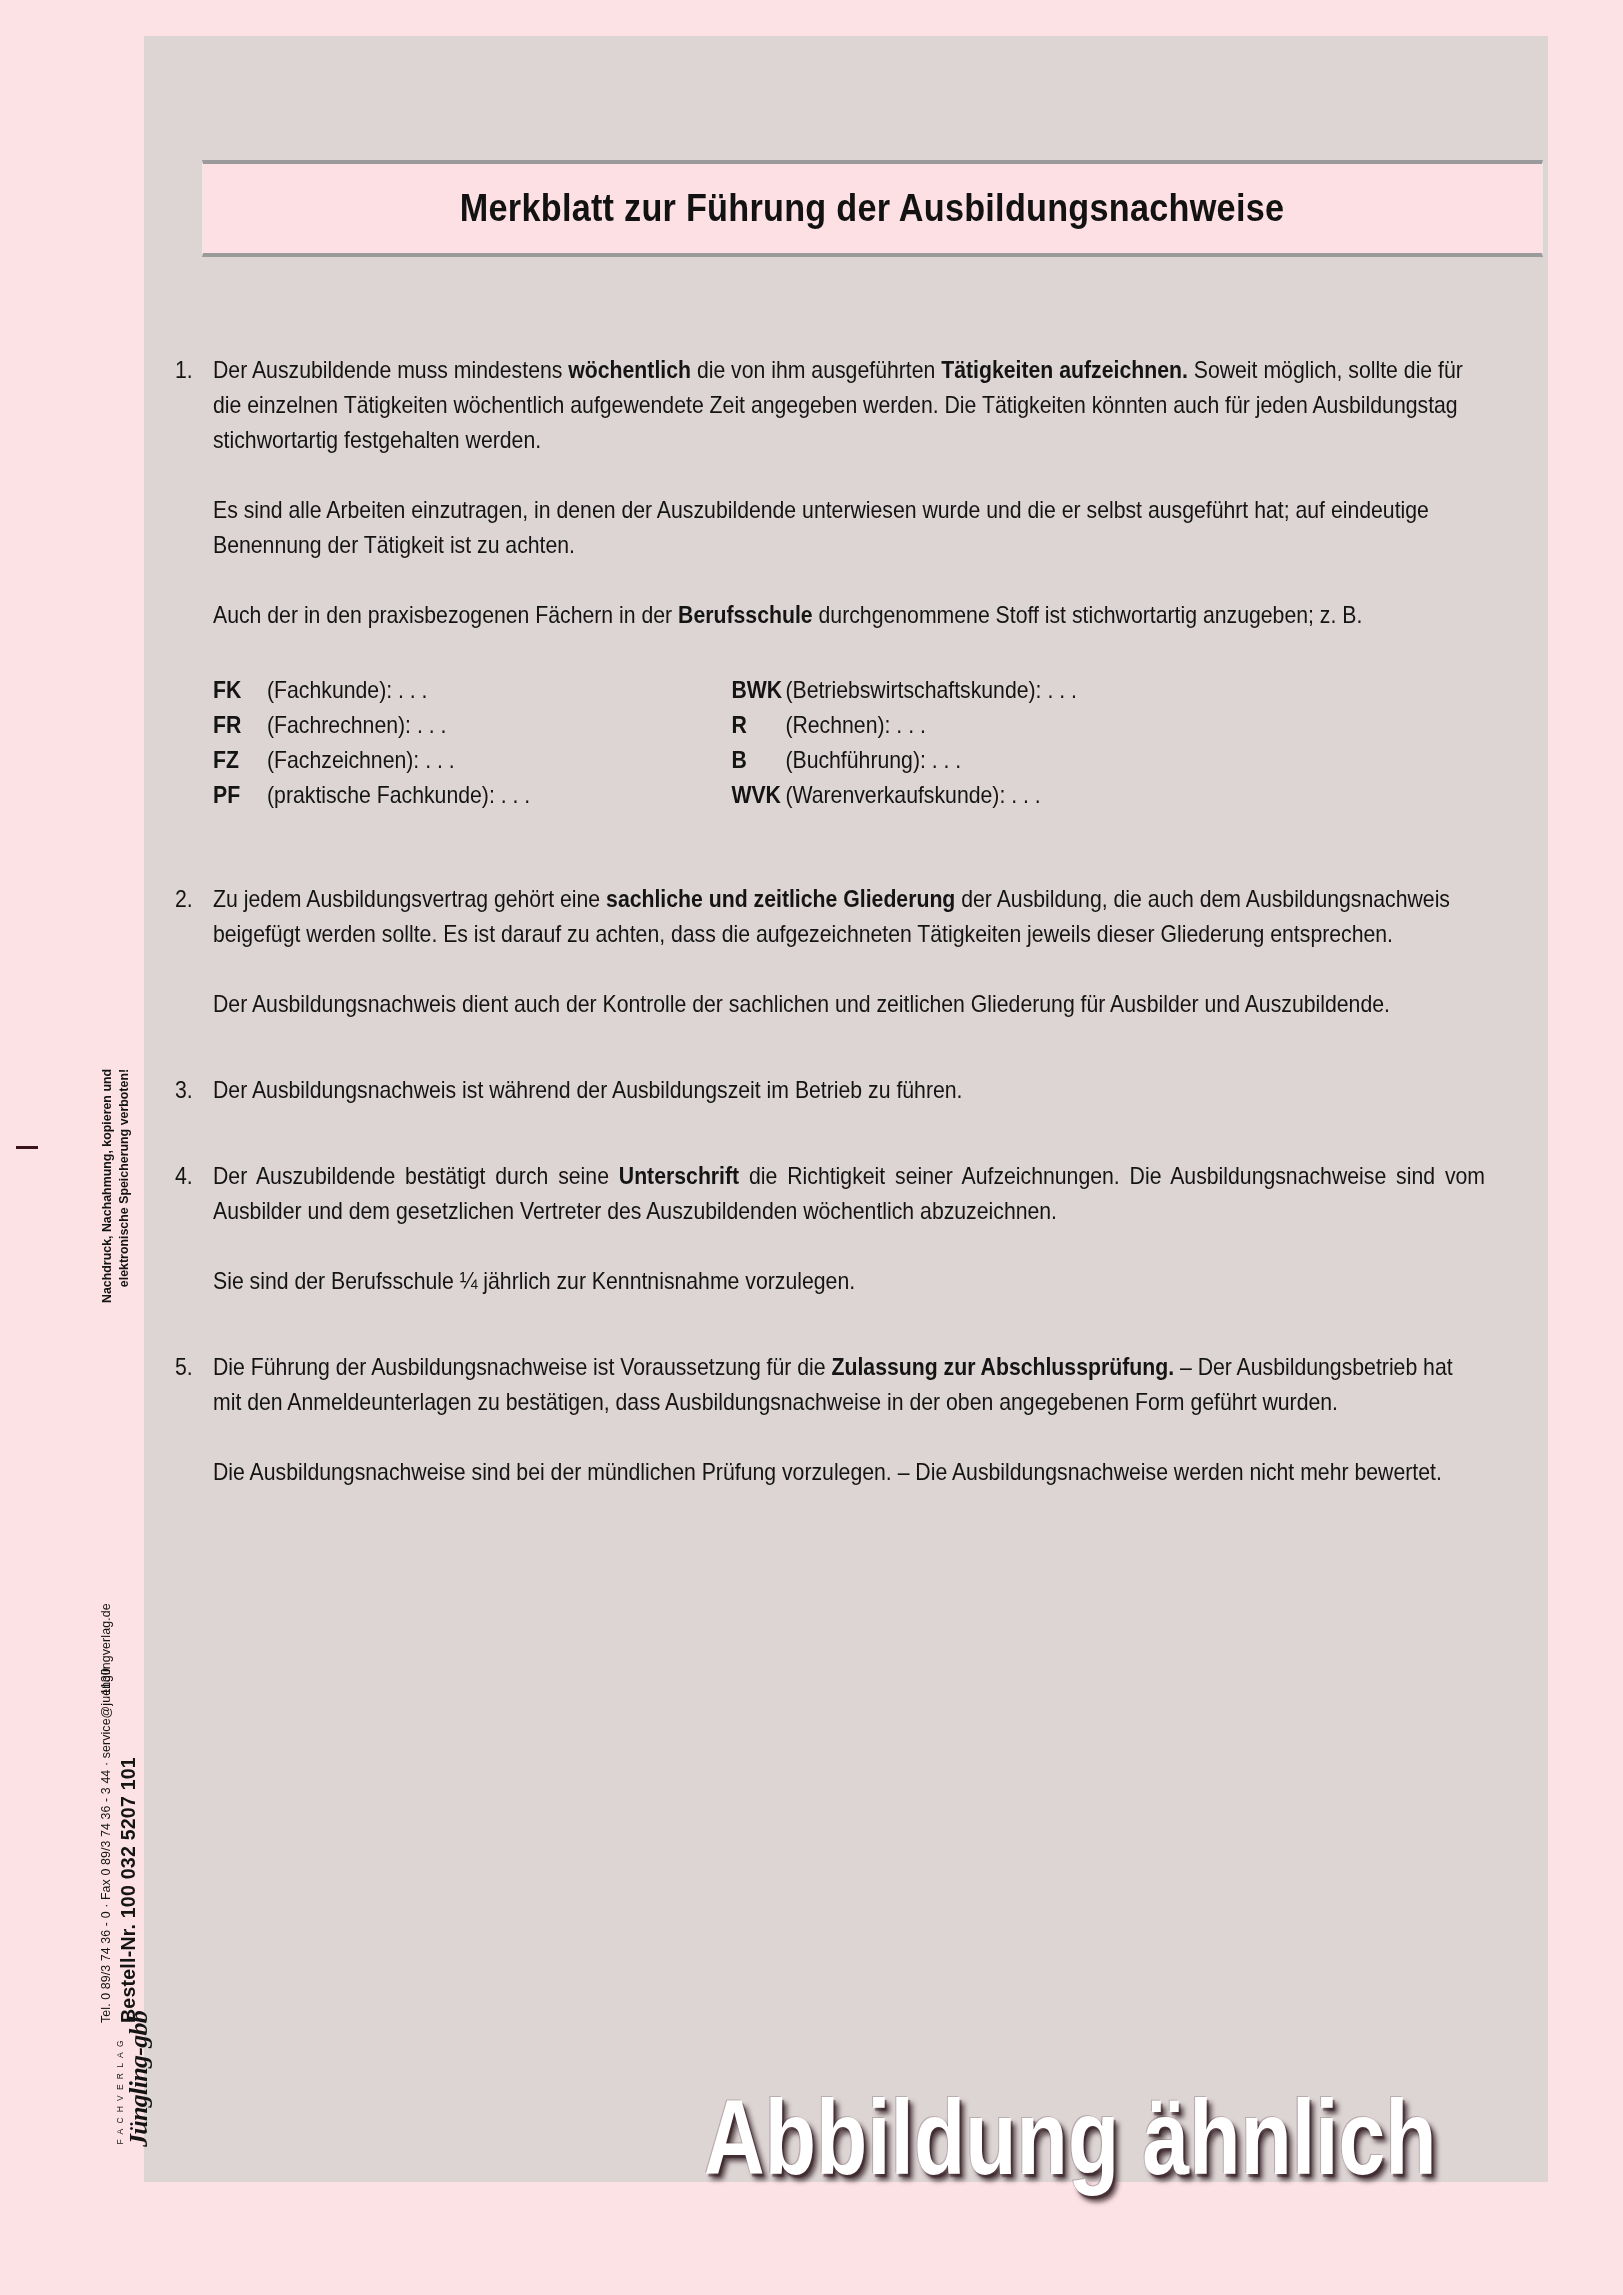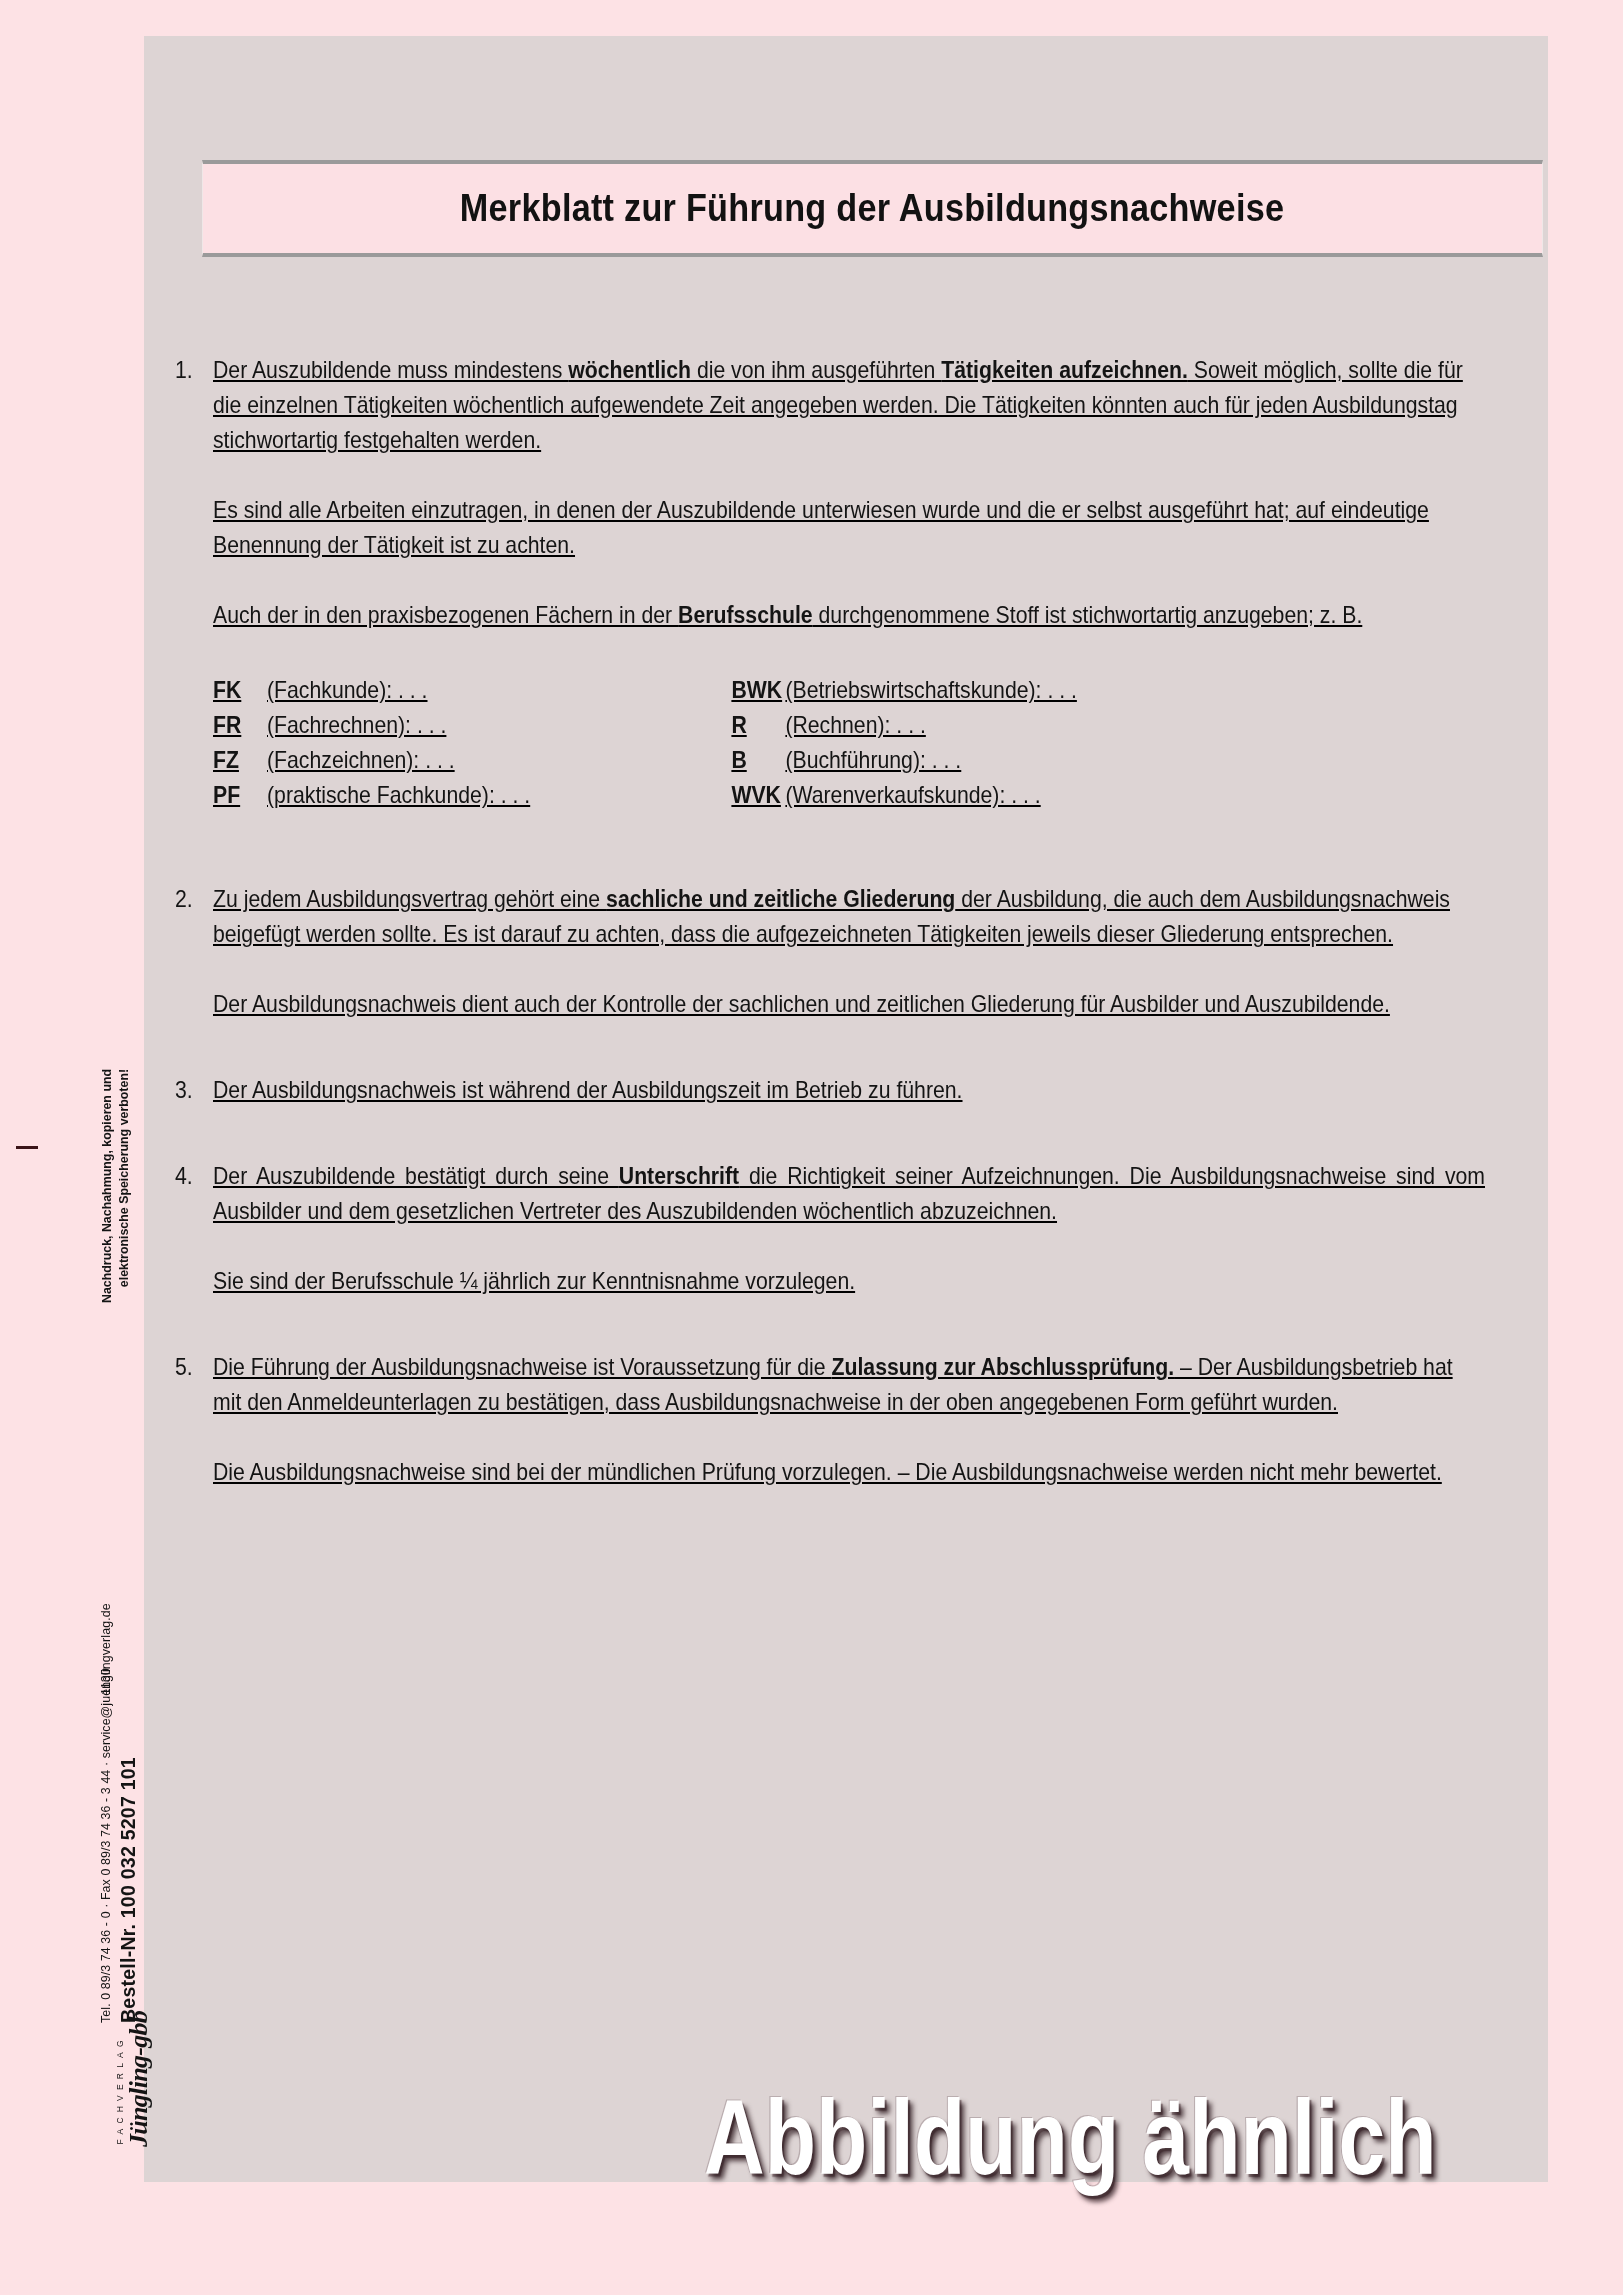--- a/index.html
+++ b/index.html
@@ -43,21 +43,21 @@
   
   #content{
     position:absolute;left:175px;top:353px;width:1309px;
   }
   .item{display:flex;margin-bottom:0;}
   .num{
     width:38px;flex:0 0 38px;
     font-size:23.6px;line-height:35px;color:#141414;
     transform:scaleX(.90);transform-origin:left center;
   }
-  .body{flex:1 1 auto;text-decoration:underline;}
+  .body{flex:1 1 auto;}
   .para{
     font-size:23.6px;line-height:35px;color:#141414;
     margin:0 0 0 0;
     transform:scaleX(.90);transform-origin:left top;
     width:111.2%;
   }
   .para.just{text-align:justify;}
   .para b{font-weight:bold;}
   .gap{height:35px;}
   .gap-l{height:51px;}

